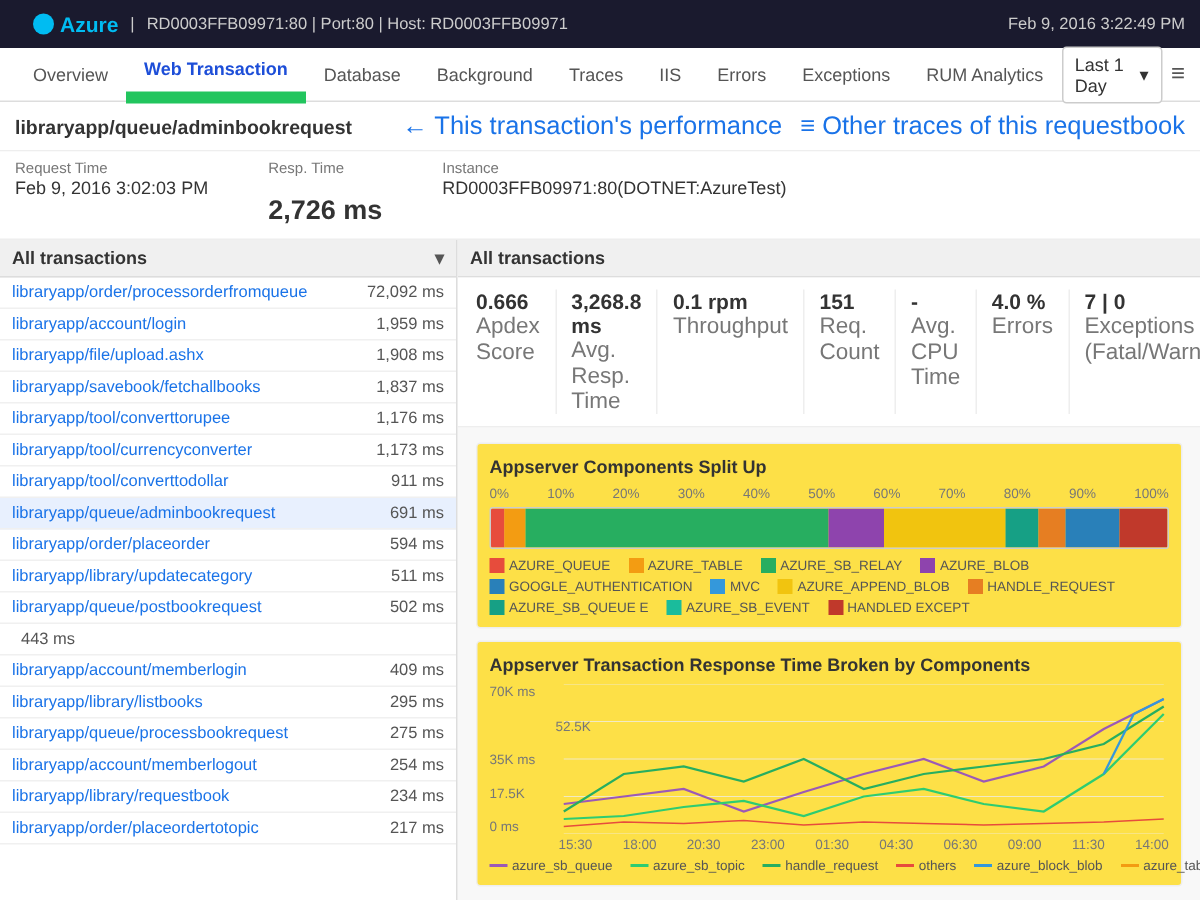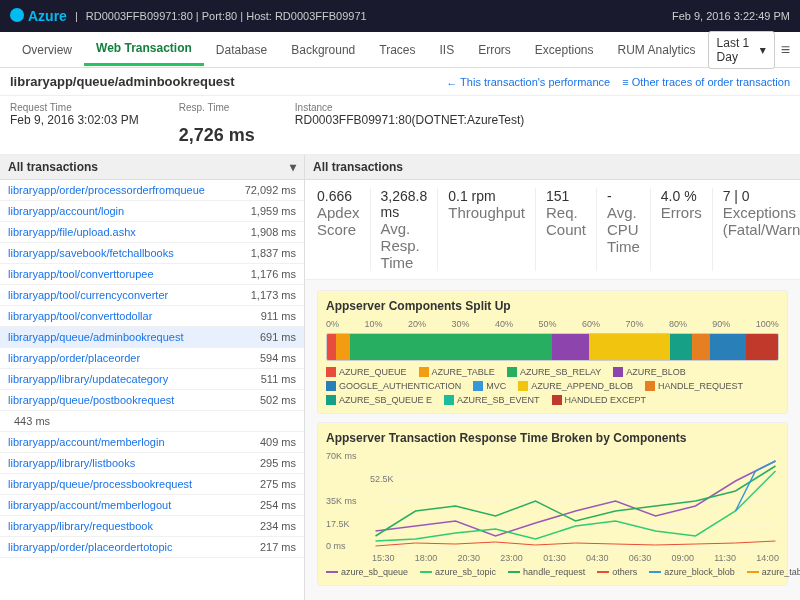--- a/index.html
+++ b/index.html
@@ -1,39 +1,39 @@
 <!DOCTYPE html>
 <html><head>
   <meta charset="utf-8">
   <style>
     * { box-sizing: border-box; margin: 0; padding: 0; }
     body { font-family: Arial, sans-serif; font-size: 12px; background: #f5f5f5; color: #333; width: 800px; height: 600px; overflow: hidden; }
     
     
     .top-bar { background: #1a1a2e; color: #fff; display: flex; align-items: center; justify-content: space-between; padding: 6px 10px; height: 32px; }
     .top-bar-left { display: flex; align-items: center; gap: 8px; }
-    .azure-logo { display: flex; align-items: flex-start; gap: 4px; }
+    .azure-logo { display: flex; align-items: center; gap: 4px; margin-left: 12px; }
     .azure-dot { width: 14px; height: 14px; background: #00bcf2; border-radius: 50%; }
     .azure-text { color: #00bcf2; font-size: 14px; font-weight: bold; }
     .top-bar-info { color: #ccc; font-size: 11px; }
     .top-bar-right { color: #ccc; font-size: 11px; }
 
     
     .nav-bar { background: #fff; border-bottom: 1px solid #ddd; display: flex; align-items: center; padding: 0 10px; height: 36px; }
     .nav-items { display: flex; align-items: center; gap: 0; flex: 1; }
     .nav-item { padding: 8px 12px; font-size: 12px; color: #555; cursor: pointer; white-space: nowrap; }
-    .nav-item.active { color: #15803d; font-weight: bold; border-bottom: 3px solid #22c55e; }
+    .nav-item.active { color: #1d4ed8; font-weight: bold; border-bottom: 8px solid #22c55e; }
     .nav-right { display: flex; align-items: center; gap: 6px; }
     .time-dropdown { background: #fff; border: 1px solid #ccc; border-radius: 3px; padding: 4px 8px; font-size: 12px; cursor: pointer; display: flex; align-items: center; gap: 4px; }
     .menu-icon { font-size: 16px; color: #555; cursor: pointer; }
 
     
     .breadcrumb-bar { background: #fff; padding: 6px 10px; border-bottom: 1px solid #eee; display: flex; align-items: center; justify-content: space-between; }
     .breadcrumb-path { font-size: 13px; font-weight: bold; color: #333; }
-    .breadcrumb-links { display: flex; align-items: center; gap: 12px; font-size: 11px; color: #1a73e8; cursor: pointer; }
+    .breadcrumb-links { display: flex; align-items: center; gap: 12px; font-size: 17px; color: #1a73e8; cursor: pointer; }
     .breadcrumb-links span { display: flex; align-items: center; gap: 3px; }
 
     
     .stats-row { background: #fff; padding: 6px 10px 8px; border-bottom: 1px solid #eee; display: flex; gap: 40px; }
     .stat-item label { font-size: 10px; color: #777; display: block; }
     .stat-item .val { font-size: 12px; color: #333; }
 
     
     .main-content { display: flex; height: calc(600px - 32px - 36px - 36px - 50px); }
 
@@ -48,27 +48,27 @@
 
     
     .right-panel { flex: 1; overflow-y: auto; background: #f8f8f8; }
     .right-panel-header { background: #f0f0f0; border-bottom: 1px solid #ddd; padding: 5px 8px; font-size: 12px; font-weight: bold; color: #333; }
 
     
     .metrics-row { background: #fff; padding: 8px 12px; display: flex; gap: 0; border-bottom: 1px solid #eee; }
     .metric { flex: 1; text-align: left; border-right: 1px solid #eee; padding: 0 10px; }
     .metric:first-child { padding-left: 0; }
     .metric:last-child { border-right: none; }
-    .metric .m-val { font-size: 14px; font-weight: normal; color: #333; }
+    .metric .m-val { font-size: 14px; font-weight: bold; color: #333; }
     .metric .m-label { font-size: 15px; color: #777; }
 
     
     .chart-section { padding: 10px 12px; }
     .chart-title { font-size: 12px; font-weight: bold; color: #333; margin-bottom: 6px; }
-    .chart-container { background: #fef9c3; border: 1px solid #eee; border-radius: 3px; padding: 8px; margin-bottom: 8px; }
+    .chart-container { background: #fde047; border: 1px solid #eee; border-radius: 3px; padding: 8px; margin-bottom: 8px; }
     
     
     .stacked-bar-wrap { position: relative; margin-bottom: 4px; }
     .stacked-bar { display: flex; height: 28px; width: 100%; border: 1px solid #ccc; overflow: hidden; border-radius: 2px; }
     .bar-segment { height: 100%; }
     .bar-labels { display: flex; justify-content: space-between; font-size: 9px; color: #777; margin-bottom: 4px; }
     .bar-legend { display: flex; flex-wrap: wrap; gap: 4px 12px; margin-top: 6px; }
     .legend-item { display: flex; align-items: center; gap: 3px; font-size: 9px; color: #555; }
     .legend-dot { width: 10px; height: 10px; flex-shrink: 0; }
     .line-chart-svg { width: 100%; height: 100%; }
@@ -115,21 +115,21 @@
       <span>▾</span>
     </div>
     <span class="menu-icon">≡</span>
   </div>
 </div>
 
 <div class="breadcrumb-bar">
   <span class="breadcrumb-path">libraryapp/queue/adminbookrequest</span>
   <div class="breadcrumb-links">
     <span>← This transaction's performance</span>
-    <span>≡ Other traces of order transaction</span>
+    <span>≡ Other traces of this requestbook</span>
   </div>
 </div>
 
 <div class="stats-row">
   <div class="stat-item">
     <label>Request Time</label>
     <div class="val">Feb 9, 2016 3:02:03 PM</div>
   </div>
   <div class="stat-item">
     <label>Resp. Time</label>

